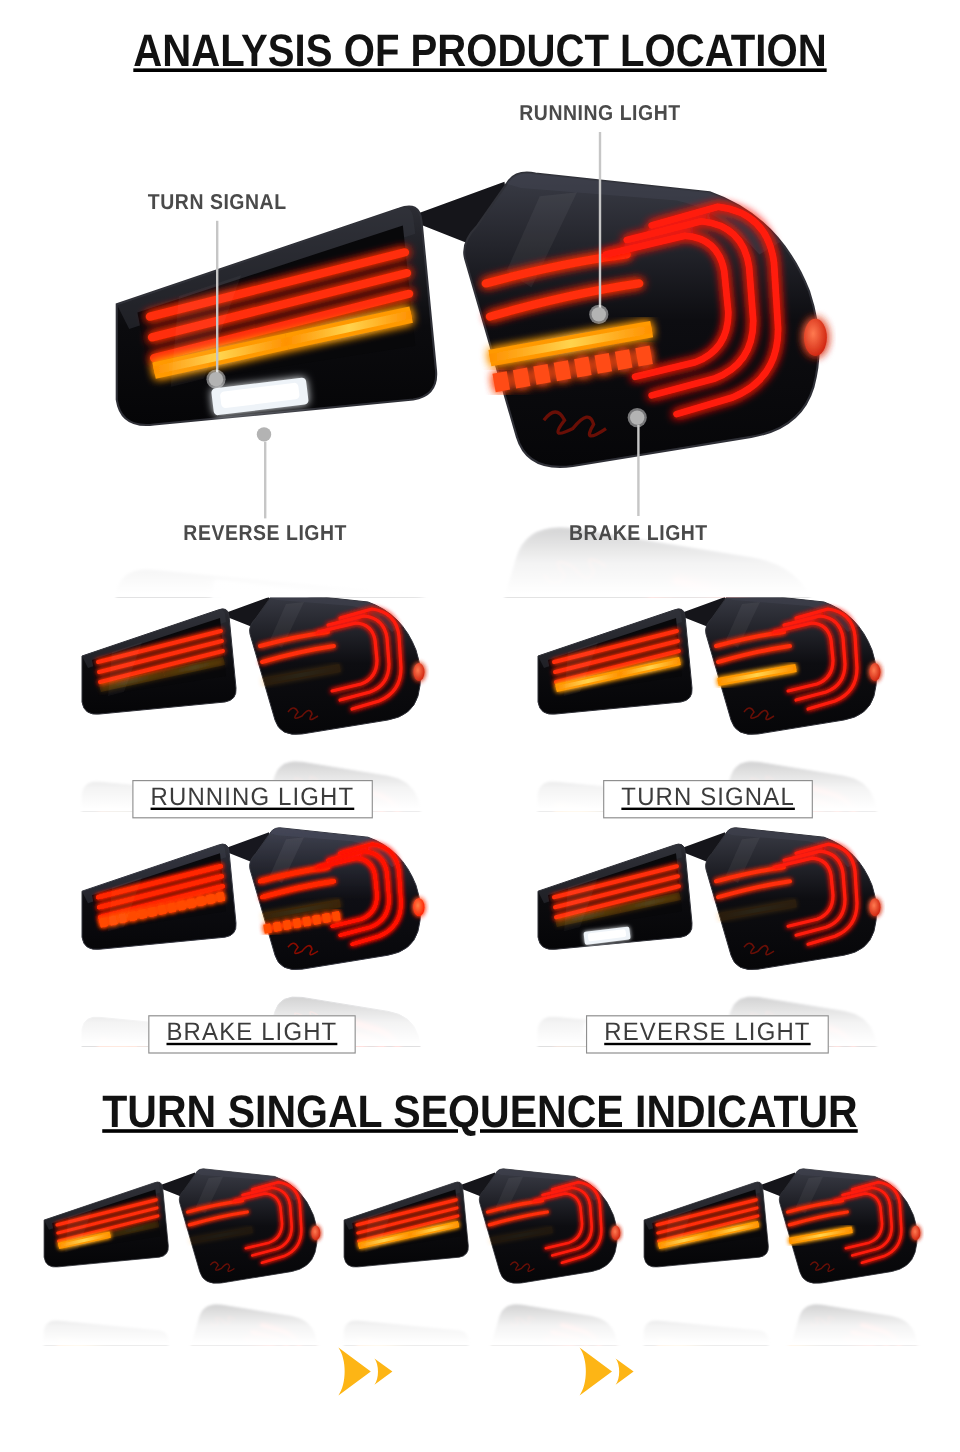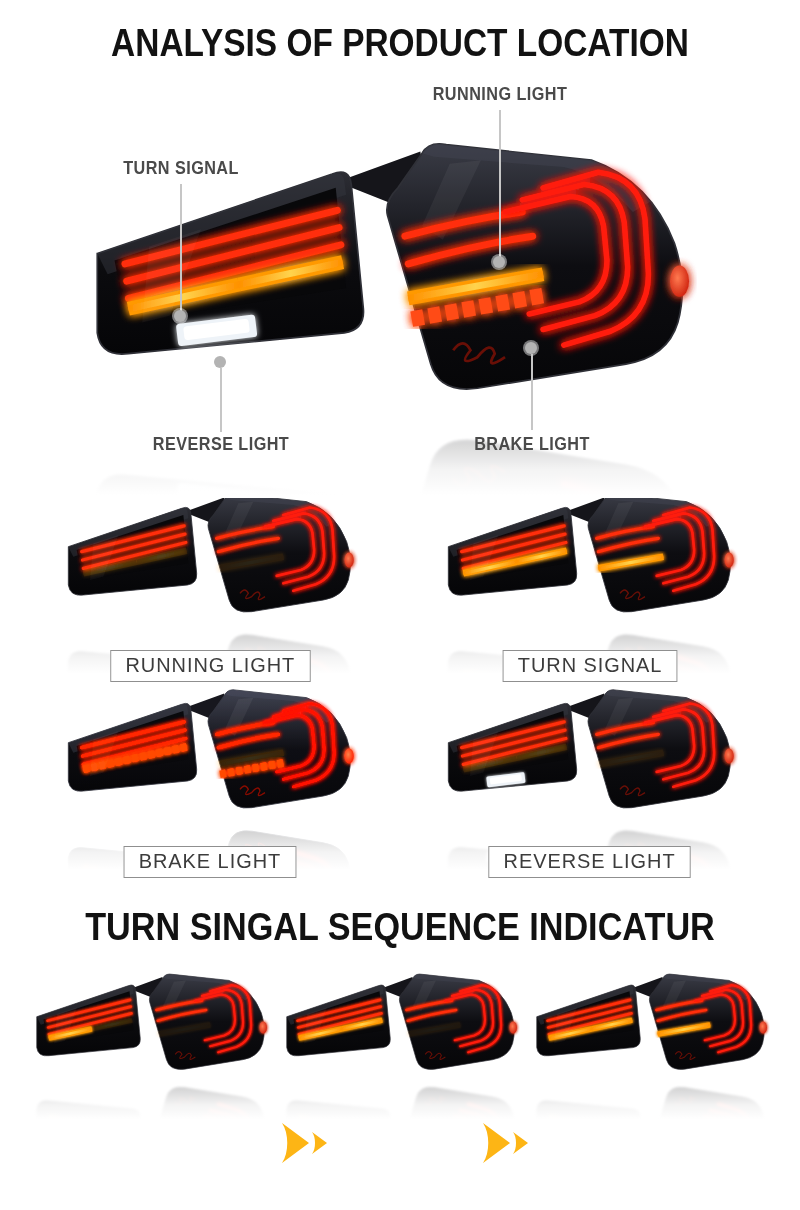--- a/index.html
+++ b/index.html
@@ -1,17 +1,17 @@
 <!DOCTYPE html>
 <html style="--led-red: #ff2e08; --led-amber: #ffb400; --reverse-white: #eef3f8; --arrow-yellow: #fdb515; --label-gray: #4a4a4a; --title-black: #121212; --box-border: #8f8f8f;"><head>
 <meta charset="utf-8">
 <style>
   html,body{margin:0;padding:0;background:#fff;}
   .page{position:relative;width:800px;height:1210px;margin:0 auto;background:#fff;overflow:hidden;
-        font-family:"Liberation Sans","DejaVu Sans",sans-serif;}
+        font-family:"Liberation Sans","DejaVu Sans",sans-serif;text-decoration:underline;}
   
   h1,h2{margin:0;text-align:center;font-weight:700;color:var(--title-black,#121212);
         letter-spacing:0;line-height:1.05;}
   h1{padding:24px 0 6px;font-size:38px;transform:scaleX(.88);}
   h2{margin-top:30px;font-size:38px;transform:scaleX(.9);}
   
   .hero{position:relative;height:408px;}
   .hero .lamp{position:absolute;left:80px;top:66px;width:622px;}
   .co-label{position:absolute;font-size:18px;font-weight:700;color:var(--label-gray,#4a4a4a);
             white-space:nowrap;transform:translateX(-50%) scaleX(.9);letter-spacing:.5px;z-index:5;}

